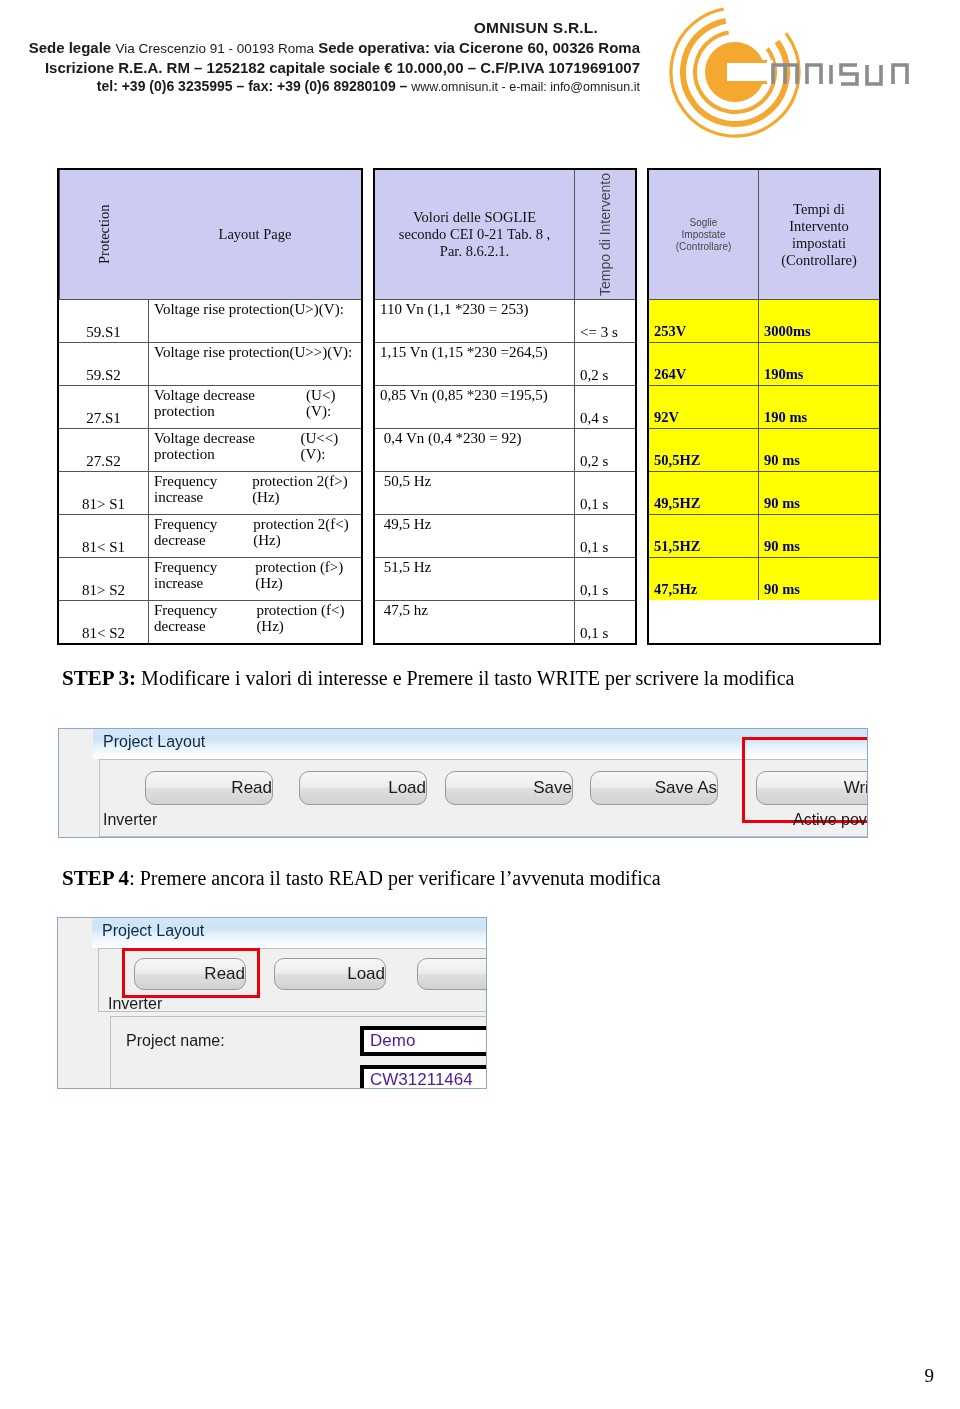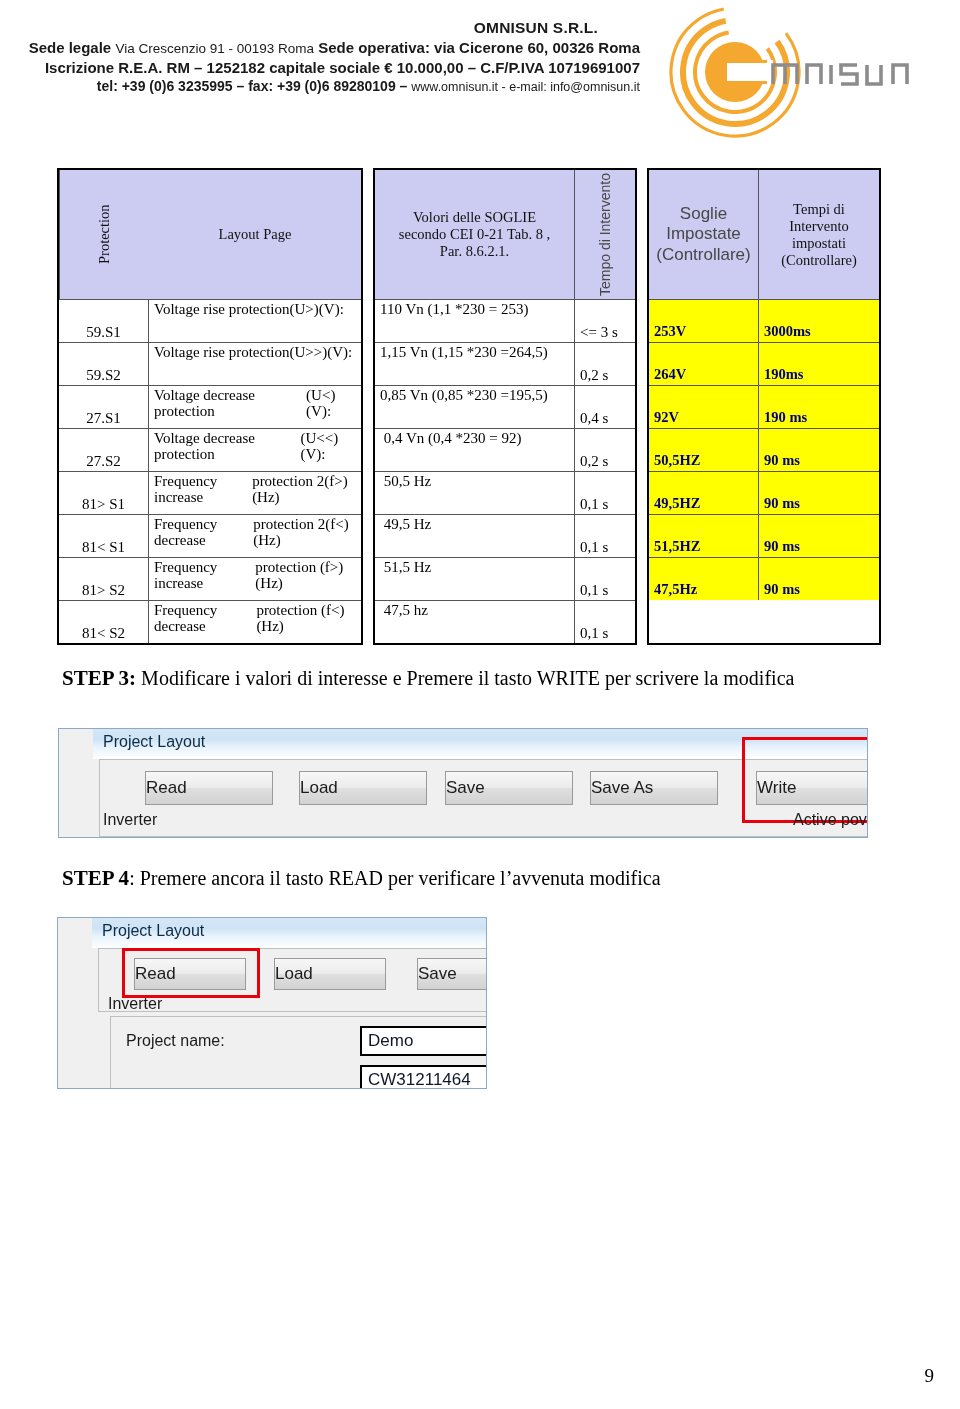--- a/index.html
+++ b/index.html
@@ -47,21 +47,21 @@
     display: flex; align-items: center; justify-content: center;
     text-align: center;
     height: 129px;
     font-size: 14.5px; color: #14144b;
     padding: 2px 4px;
   }
   .hcell:last-child { border-right: none; }
   .hcell.vert { writing-mode: vertical-rl; transform: rotate(180deg); }
   .hcell.serif { font-family: "Liberation Serif", serif; color:#111; }
   .hcell.sansg { font-family: "Liberation Sans", sans-serif; color: #474747; font-size: 14px; line-height:1.15;}
-  .hcell.sansg2 { font-family: "Liberation Sans", sans-serif; color: #474747; font-size: 17px; line-height:1.2;}
+  .hcell.sansg2 { font-family: "Liberation Sans", sans-serif; color: #474747; font-size: 10px; line-height:1.2;}
 
   .brow { display: flex; border-top: 1px solid #555; }
   .bcell {
     border-right: 1px solid #555;
     height: 42px;
     padding: 1px 5px 2px 5px;
     font-size: 15px; color: #000;
     display: flex; align-items: flex-end;
     line-height: 1.08;
     overflow: hidden;
@@ -98,35 +98,35 @@
   .titlebar .tt {
     position: absolute; left: 10px; top: 4px;
     font-family: "Liberation Sans", sans-serif;
     font-size: 16px; color: #0b2c46;
   }
   .panel { background: #f0f0f0; position: relative; }
   .btn {
     position: absolute;
     background: linear-gradient(to bottom,#f7f7f7 0%, #ececec 48%, #dfdfdf 52%, #d2d2d2 100%);
     border: 1px solid #9a9a9a;
-    border-radius: 0;
-    display: flex; align-items: center; justify-content: flex-start;
+    border-radius: 10px;
+    display: flex; align-items: center; justify-content: flex-end;
     font-family: "Liberation Sans", sans-serif;
     font-size: 17px; color: #1b1b1b;
   }
   .hl { position: absolute; border: 3px solid #e8000a; }
   .lbl {
     position: absolute;
     font-family: "Liberation Sans", sans-serif;
     font-size: 16px; color: #1b1b1b;
   }
   .fieldbox {
-    position: absolute; background: #ffffff; border: 2px solid #000000;
+    position: absolute; background: #ffffff; border: 4px solid #000000;
     display: flex; align-items: center; padding-left: 6px;
-    font-family: "Liberation Sans", sans-serif; font-size: 17px; color: #0f172a;
+    font-family: "Liberation Sans", sans-serif; font-size: 17px; color: #4c1d95;
   }
   .groupbox { position: absolute; border: 1px solid #bfbfbf; background: transparent; }
 
   .pageno {
     position: absolute; right: 26px; bottom: 22px;
     font-family: "Liberation Serif", serif; font-size: 19px; color: #000;
   }
 </style>
 </head>
 <body>

